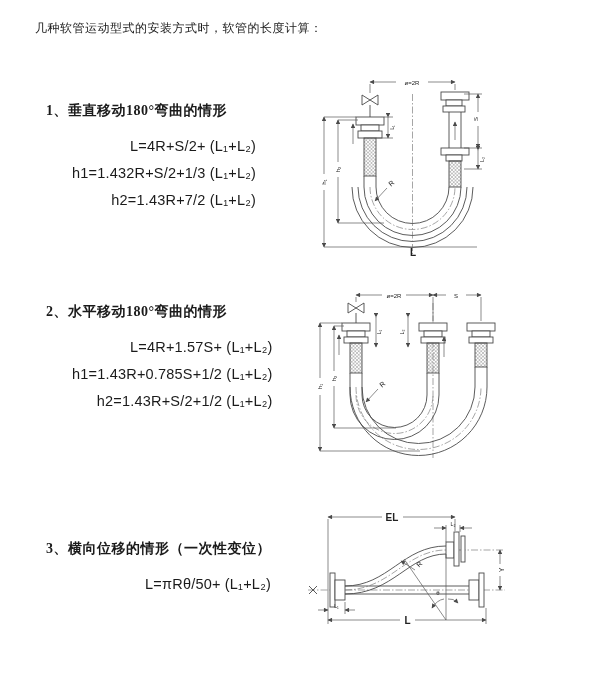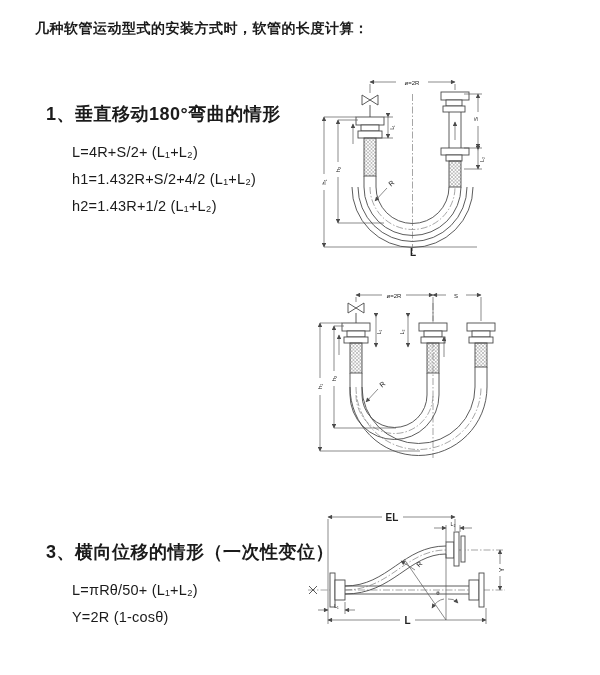--- a/index.html
+++ b/index.html
@@ -5,30 +5,31 @@
   html,body{margin:0;padding:0;background:#f4f4f4;}
   .page{
     position:relative; width:600px; height:675px; margin:0 auto;
     background:#ffffff; overflow:hidden;
     border-bottom:2px solid #d8d8d8;
     font-family:"Liberation Sans","DejaVu Sans",sans-serif;
     color:#1b1b1b;
   }
   .title{
     position:absolute; left:35px; top:20px;
-    font-size:14px; font-weight:bold; letter-spacing:0.5px;
+    font-size:12px; font-weight:normal; letter-spacing:0.5px;
   }
   .section{ position:absolute; left:46px; }
   .sec-heading{
-    font-size:18px; font-weight:bold; letter-spacing:0.5px;
+    font-size:14px; font-weight:bold; letter-spacing:0.5px;
     margin:0 0 13px 0;
+    font-family:Liberation Serif, serif;
   }
   .formula{
     font-size:14.5px; font-weight:normal; letter-spacing:0.2px;
-    margin:0 0 0 26px; line-height:27px; white-space:nowrap;
+    margin:0 0 0 26px; line-height:27px; white-space:nowrap;text-align:right;
   }
   .diagram{ position:absolute; }
   svg .ln{ stroke:#4a4a4a; stroke-width:0.9; fill:none; }
   svg .fit{ stroke:#4a4a4a; stroke-width:0.9; fill:#ffffff; }
   svg .dim{ stroke:#5a5a5a; stroke-width:0.7; fill:none; }
   svg .cl{ stroke:#6a6a6a; stroke-width:0.6; fill:none; stroke-dasharray:7 2 1.5 2; }
   svg .lbl{ fill:#222; font-family:"Liberation Sans","DejaVu Sans",sans-serif; }
   svg .s7{ font-size:7px; } svg .s6{ font-size:6px; } svg .s5{ font-size:5.2px; }
   svg .big{ font-size:10px; font-weight:bold; }
 </style>
@@ -46,22 +47,22 @@
   </defs>
 </svg>
 
 <div class="page">
 
   <div class="title">几种软管运动型式的安装方式时，软管的长度计算：</div>
 
   <div class="section" style="top:102px">
     <div class="sec-heading">1、垂直移动180°弯曲的情形</div>
     <div class="formula">L=4R+S/2+ (L₁+L₂)</div>
-    <div class="formula">h1=1.432R+S/2+4/2 (L₁+L₂)</div>
-    <div class="formula">h2=1.43R+1/2 (L₁+L₂)</div>
+    <div class="formula">h1=1.432R+S/2+1/3 (L₁+L₂)</div>
+    <div class="formula">h2=1.43R+7/2 (L₁+L₂)</div>
   </div>
 
   <svg class="diagram" style="left:312px;top:72px" width="280" height="185" viewBox="0 0 280 185">
 
     <line class="cl" x1="100.5" y1="22" x2="100.5" y2="182"></line>
     <path class="cl" d="M58,115 A42.5,42.5 0 0 0 143,115"></path>
 
     <g class="dim">
       <line x1="84" y1="10" x2="58" y2="10" marker-end="url(#arr)"></line>
       <line x1="116" y1="10" x2="143" y2="10" marker-end="url(#arr)"></line>
@@ -135,20 +136,26 @@
         <line x1="26" y1="151" x2="72" y2="151"></line>
     </g>
     <text class="lbl s6" transform="translate(27.5,97.5) rotate(-90)" text-anchor="middle">h₂</text>
 
     <line class="dim" x1="75" y1="116" x2="63" y2="129" marker-end="url(#arr)"></line>
     <text class="lbl s7" transform="translate(81,113) rotate(-40)" text-anchor="middle">R</text>
 
     <text class="lbl big" x="101" y="184" text-anchor="middle">L</text>
   </svg>
 
+  <div class="section" style="top:303px">
+    <div class="sec-heading">2、水平移动180°弯曲的情形</div>
+    <div class="formula">L=4R+1.57S+ (L₁+L₂)</div>
+    <div class="formula">h1=1.43R+0.785S+1/2 (L₁+L₂)</div>
+    <div class="formula">h2=1.43R+S/2+1/2 (L₁+L₂)</div>
+  </div>
 
   <svg class="diagram" style="left:308px;top:283px" width="285" height="180" viewBox="0 0 285 180">
     <line class="cl" x1="125" y1="20" x2="125" y2="175"></line>
     <path class="cl" d="M48,112 A38.5,38.5 0 0 0 125,112"></path>
     <path class="cl" d="M48,104 A62.5,62.5 0 0 0 173,104"></path>
 
     <g class="dim">
       <line x1="74" y1="12" x2="48" y2="12" marker-end="url(#arr)"></line>
       <line x1="98" y1="12" x2="125" y2="12" marker-end="url(#arr)"></line>
       <line x1="138" y1="12" x2="125" y2="12" marker-end="url(#arr)"></line>
@@ -220,21 +227,20 @@
     </g>
     <text class="lbl s6" transform="translate(27.5,95.5) rotate(-90)" text-anchor="middle">h₂</text>
 
     <line class="dim" x1="70" y1="106" x2="58" y2="119" marker-end="url(#arr)"></line>
     <text class="lbl s7" transform="translate(76,103) rotate(-40)" text-anchor="middle">R</text>
   </svg>
 
   <div class="section" style="top:540px">
     <div class="sec-heading">3、横向位移的情形（一次性变位）</div>
     <div class="formula">L=πRθ/50+ (L₁+L₂)</div>
-    <div class="formula">Y=2R (1-cosθ)</div>
   </div>
 
   <svg class="diagram" style="left:300px;top:502px" width="300" height="140" viewBox="0 0 300 140">
 
     <line class="cl" x1="8" y1="88" x2="205" y2="88"></line>
     <line class="cl" x1="146" y1="48" x2="205" y2="48"></line>
     <path class="cl" d="M45,88 C90,88 106,48 146,48"></path>
     <g class="ln">
       <line x1="9" y1="84" x2="17" y2="92"></line>
         <line x1="17" y1="84" x2="9" y2="92"></line>

